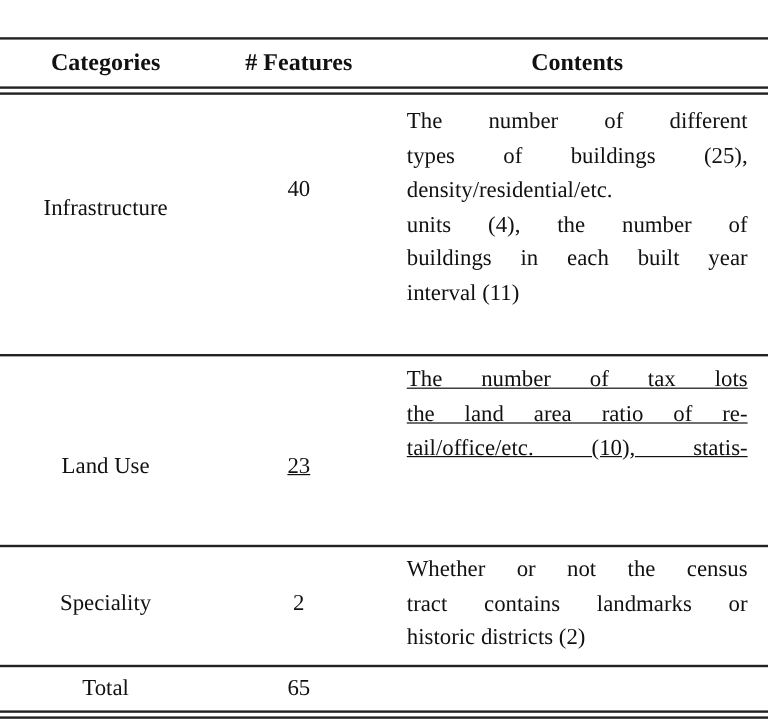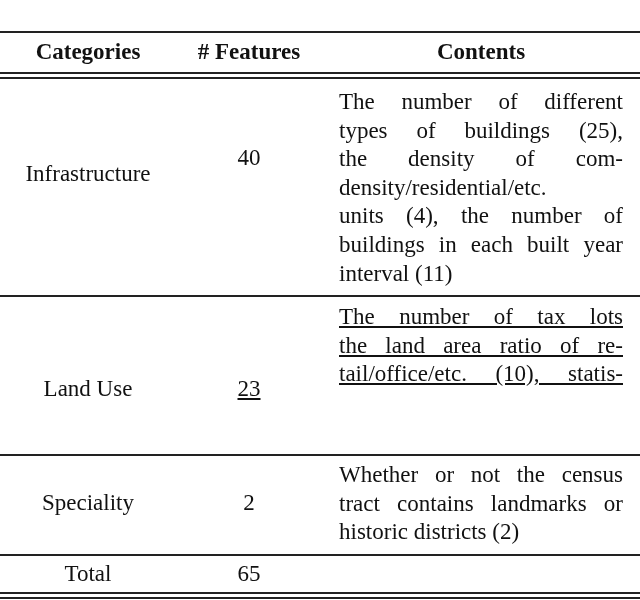--- a/index.html
+++ b/index.html
@@ -1,22 +1,22 @@
 <!DOCTYPE html>
 <html><head>
 <meta charset="utf-8">
 <style>
   html, body { margin: 0; padding: 0; background: #ffffff; }
   body { width: 640px; height: 600px; position: relative; overflow: hidden;
          font-family: "Liberation Serif", "DejaVu Serif", serif; color: #111; }
   .caption-stub { position: absolute; left: 298px; top: -6px; width: 8px; height: 8px; }
   .caption-stub::before { content: ""; position: absolute; left: 3px; top: 0; width: 2px; height: 6px; background: #111; }
   .rule { position: absolute; left: 0; width: 640px; background: #222; }
-  .cell { position: absolute; font-size: 23px; line-height: 28.6px; }
-  .hdr { font-weight: bold; font-size: 23px; top: 36px; line-height: 32px; }
+  .cell { position: absolute; font-size: 19px; line-height: 28.6px; }
+  .hdr { font-weight: bold; font-size: 20px; top: 36px; line-height: 32px; }
   .center { text-align: center; }
   .contents { left: 339px; width: 284px; text-align: justify; hyphens: manual; }
   .contents .line { display: block; text-align: justify; text-align-last: justify; white-space: nowrap; }
   .contents .line.last { text-align-last: left; }
 </style>
 </head>
 <body>
 
 <div class="caption-stub"></div>
 
@@ -33,21 +33,20 @@
 
   <div class="cell hdr center" style="left:0;width:176px;">Categories</div>
   <div class="cell hdr center" style="left:176px;width:146px;"># Features</div>
   <div class="cell hdr center" style="left:322px;width:318px;">Contents</div>
 
   <div class="cell center" style="left:0;width:176px;top:160px;">Infrastructure</div>
   <div class="cell center" style="left:176px;width:146px;top:144px;">40</div>
   <div class="cell contents" style="top:88px;">
     <span class="line">The number of different</span>
     <span class="line">types of buildings (25),</span>
-    <span class="line">the density of com-</span>
     <span class="line last">density/residential/etc.</span>
     <span class="line">units (4), the number of</span>
     <span class="line">buildings in each built year</span>
     <span class="line last">interval (11)</span>
   </div>
 
   <div class="cell center" style="left:0;width:176px;top:375px;">Land Use</div>
   <div class="cell center" style="left:176px;width:146px;top:375px;text-decoration:underline;">23</div>
   <div class="cell contents" style="top:303px;text-decoration:underline;">
     <span class="line">The number of tax lots</span>

